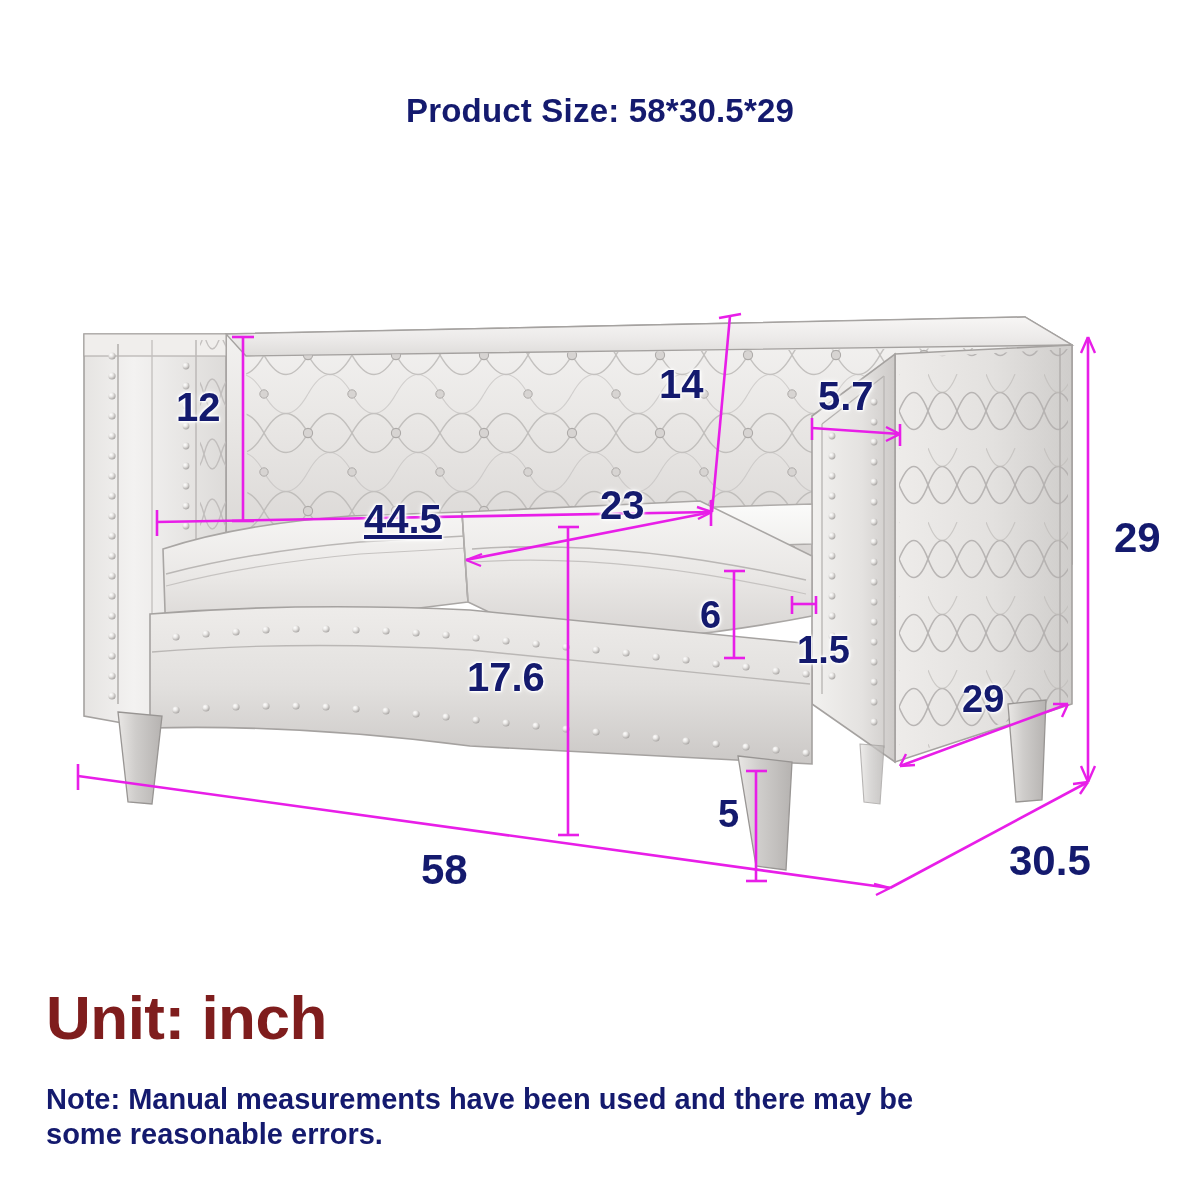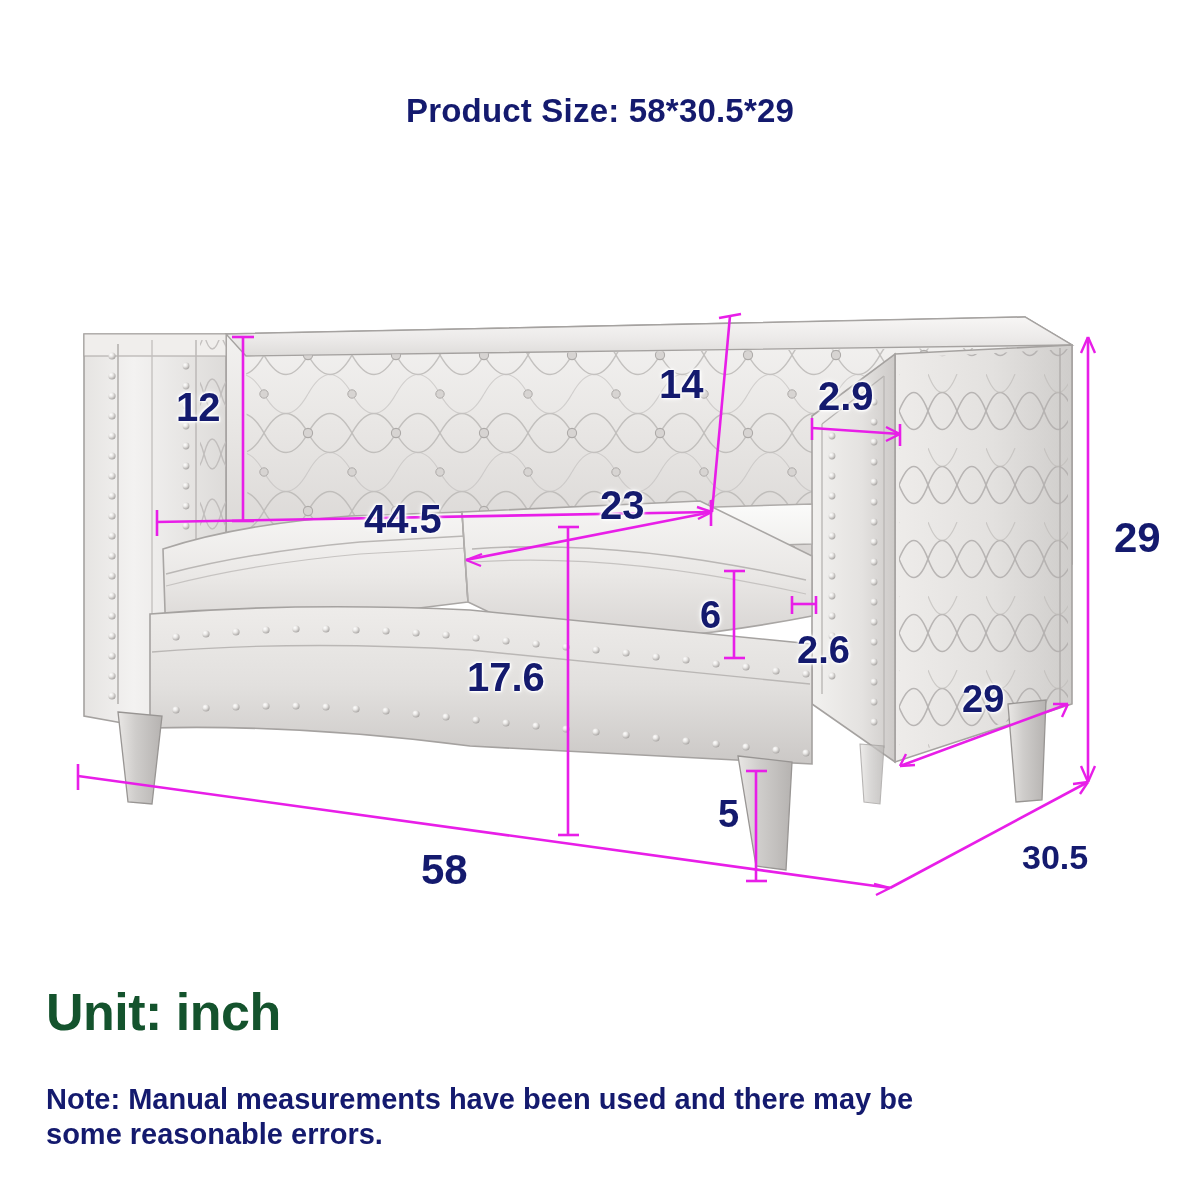--- a/index.html
+++ b/index.html
@@ -12,46 +12,46 @@
   #stage{position:absolute;left:0;top:4px;width:1128px;height:1200px;}
 
   
   .title{
     position:absolute;left:0;top:88px;width:1200px;text-align:center;
     font-size:33px;font-weight:bold;letter-spacing:.2px;
     color:#141a6e;white-space:nowrap;
   }
   .unit{
     position:absolute;left:46px;top:978px;
-    font-size:52px;font-weight:bold;color:#14532d;letter-spacing:-0.5px;
+    font-size:62px;font-weight:bold;color:#7f1d1d;letter-spacing:-0.5px;
   }
   .note{
     position:absolute;left:46px;top:1078px;width:920px;
     font-size:29px;font-weight:bold;color:#141a6e;line-height:1.22;
   }
 
   
   .dim{
     position:absolute;color:#141a6e;font-weight:bold;
     white-space:nowrap;line-height:1;z-index:40;
     text-shadow:0 0 3px #fff,0 0 3px #fff,0 0 6px #fff,1px 1px 2px #fff,-1px -1px 2px #fff;
   }
   .d12   {left:176px; top:383px; font-size:40px;}
-  .d445  {left:364px; top:495px; font-size:40px;}
+  .d445  {left:364px; top:495px; font-size:40px;text-decoration:underline;}
   .d14   {left:659px; top:360px; font-size:40px;}
   .d65   {left:818px; top:372px; font-size:40px;}
   .d23   {left:600px; top:481px; font-size:40px;}
   .d29h  {left:1114px;top:513px; font-size:42px;}
   .d29d  {left:962px; top:676px; font-size:38px;}
   .d6    {left:700px; top:592px; font-size:38px;}
   .d15   {left:797px; top:627px; font-size:38px;}
   .d176  {left:467px; top:653px; font-size:40px;text-align:right;}
   .d5    {left:718px; top:791px; font-size:38px;}
   .d58   {left:413px; top:845px; font-size:42px;margin-left:8px;}
-  .d305  {left:1009px;top:836px; font-size:34px;margin-left:13px;}
+  .d305  {left:1009px;top:836px; font-size:42px;}
 
   svg.layer{position:absolute;left:0;top:0;width:1200px;height:1200px;}
   svg#sofa{z-index:10;}
   svg#dims{z-index:30;}
 </style>
 </head>
 <body>
 
 <div id="stage">
 
@@ -403,26 +403,26 @@
       <g>
         <line x1="890" y1="884" x2="1088" y2="778"></line>
         <path d="M1088,778 L1073,780 M1088,778 L1080,790" stroke-width="2.4"></path>
       </g>
     </g>
   </svg>
 
   <div class="dim d12">12</div>
   <div class="dim d445">44.5</div>
   <div class="dim d14">14</div>
-  <div class="dim d65">2.9</div>
+  <div class="dim d65">5.7</div>
   <div class="dim d23">23</div>
   <div class="dim d29h">29</div>
   <div class="dim d29d">29</div>
   <div class="dim d6">6</div>
-  <div class="dim d15">2.6</div>
+  <div class="dim d15">1.5</div>
   <div class="dim d176">17.6</div>
   <div class="dim d5">5</div>
   <div class="dim d58">58</div>
   <div class="dim d305">30.5</div>
 
   <div class="unit">Unit: inch</div>
   <div class="note">Note: Manual measurements have been used and there may be some reasonable errors.</div>
 </div>
 
 </body></html>

